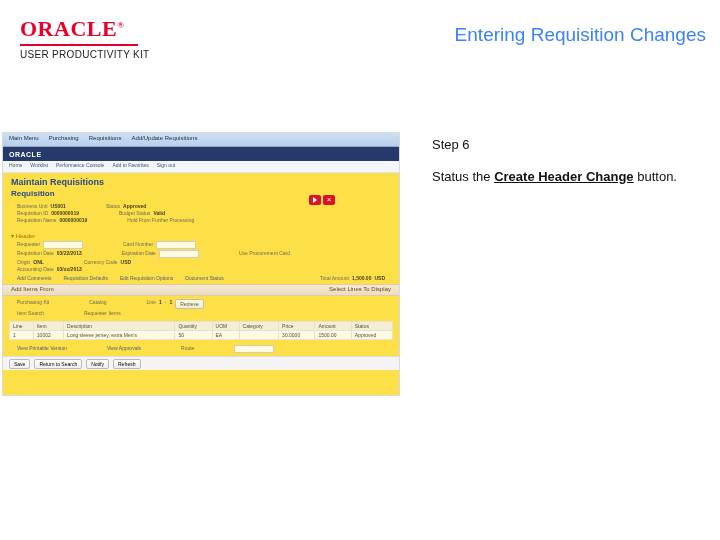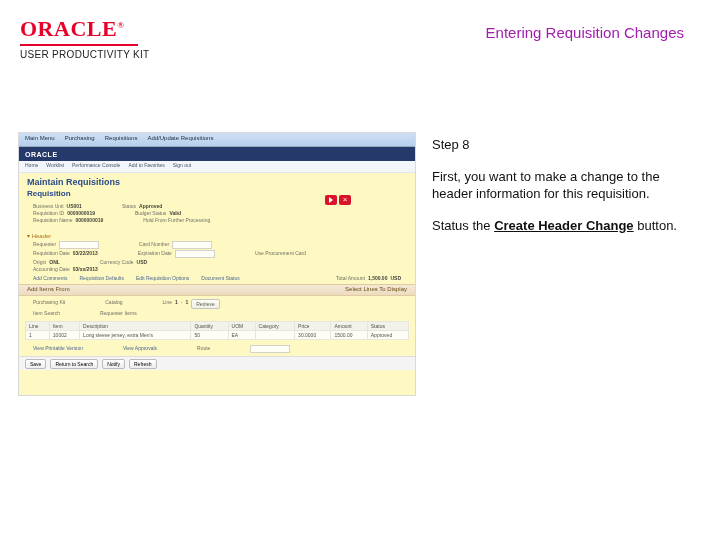--- a/index.html
+++ b/index.html
@@ -5,24 +5,24 @@
   * { box-sizing: border-box; margin: 0; padding: 0; }
   html, body { width: 720px; height: 540px; font-family: Arial, Helvetica, sans-serif; background: #fff; color: #000; }
   .page { position: relative; width: 720px; height: 455px; }
 
   
   .logo-block { position: absolute; left: 20px; top: 16px; }
   .logo-word { font-family: Georgia, 'Times New Roman', serif; font-size: 22px; font-weight: bold; color: #e8002b; letter-spacing: 0.5px; }
   .logo-r { font-size: 9px; vertical-align: super; color: #e8002b; }
   .logo-rule { width: 118px; height: 2px; background: #e8002b; margin-top: 2px; }
   .logo-sub { font-size: 10px; letter-spacing: 0.3px; color: #222; margin-top: 3px; }
-  .doc-title { position: absolute; right: 36px; top: 24px; font-size: 15px; color: #a21caf; }
+  .doc-title { position: absolute; right: 14px; top: 24px; font-size: 19px; color: #3b82f6; }
 
   
-  .screenshot { position: absolute; left: 18px; top: 132px; width: 398px; height: 264px; border: 1px solid #d9d9d9; background: #fef9c3; overflow: hidden; }
+  .screenshot { position: absolute; left: 2px; top: 132px; width: 398px; height: 264px; border: 1px solid #d9d9d9; background: #fde047; overflow: hidden; }
   .instructions { position: absolute; left: 432px; top: 136px; width: 268px; font-size: 13px; line-height: 1.35; color: #111; }
   .instructions p { margin-bottom: 14px; }
   .step-label { font-size: 13px; margin-bottom: 18px; }
   .bold { font-weight: bold; text-align: center; }
   .ul { text-decoration: underline; }
 
   
   .app-titlebar { height: 14px; background: linear-gradient(#cfe0f4, #b7cfec); border-bottom: 1px solid #9ab; font-size: 6px; color: #234; padding: 2px 6px; display: flex; gap: 10px; }
   .app-brand { height: 14px; background: #253a6a; color: #fff; font-size: 7px; font-weight: bold; padding: 2px 6px; letter-spacing: 0.5px; display: flex; align-items: center; }
   .app-subnav { height: 12px; background: #f3f6fb; border-bottom: 1px solid #dde6f0; font-size: 5px; color: #456; padding: 1px 6px; display: flex; gap: 8px; }
@@ -54,22 +54,21 @@
   <div class="logo-block">
     <div class="logo-word">
       <span>ORACLE</span><span class="logo-r">®</span>
     </div>
     <div class="logo-rule"></div>
     <div class="logo-sub">USER PRODUCTIVITY KIT</div>
   </div>
   <div class="doc-title">Entering Requisition Changes</div>
 
   <div class="instructions">
-    <p class="step-label">Step 8</p>
-    <p>First, you want to make a change to the header information for this requisition.</p>
+    <p class="step-label">Step 6</p>
     <p>
       <span>Status the </span><span class="bold ul">Create Header Change</span><span> button.</span>
     </p>
   </div>
 
   <div class="screenshot">
     <div class="app-titlebar">
       <span>Main Menu</span>
       <span>Purchasing</span>
       <span>Requisitions</span>

